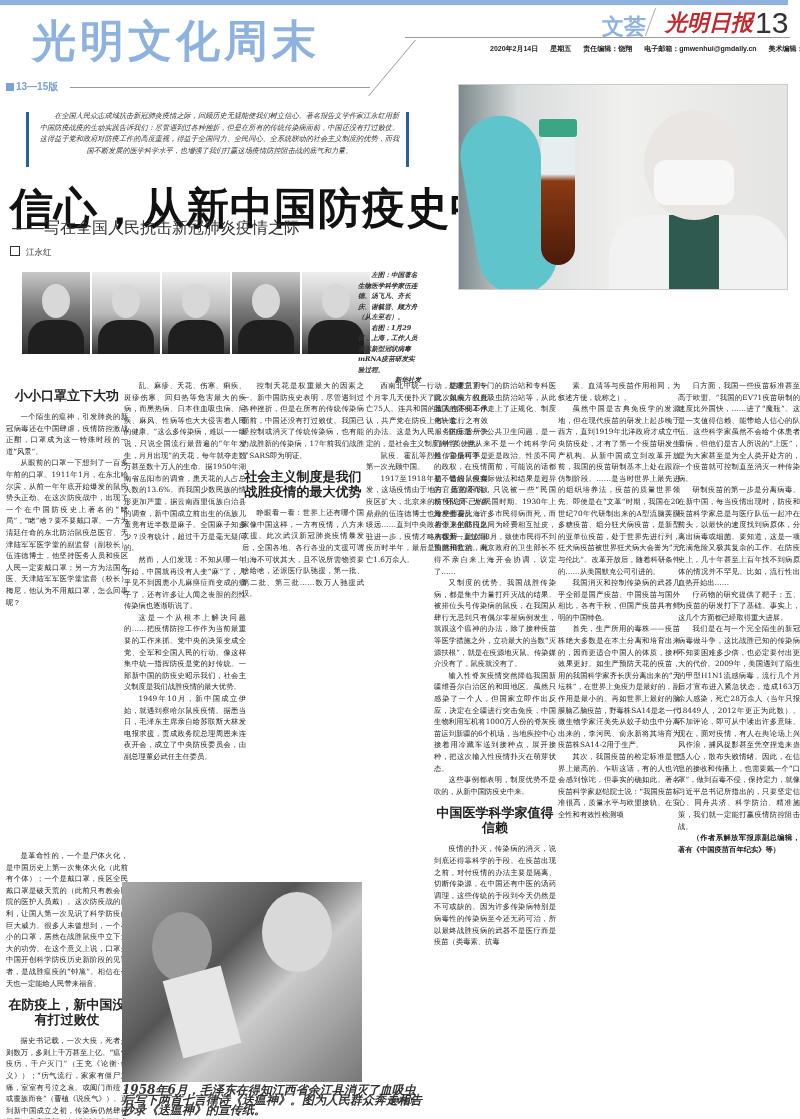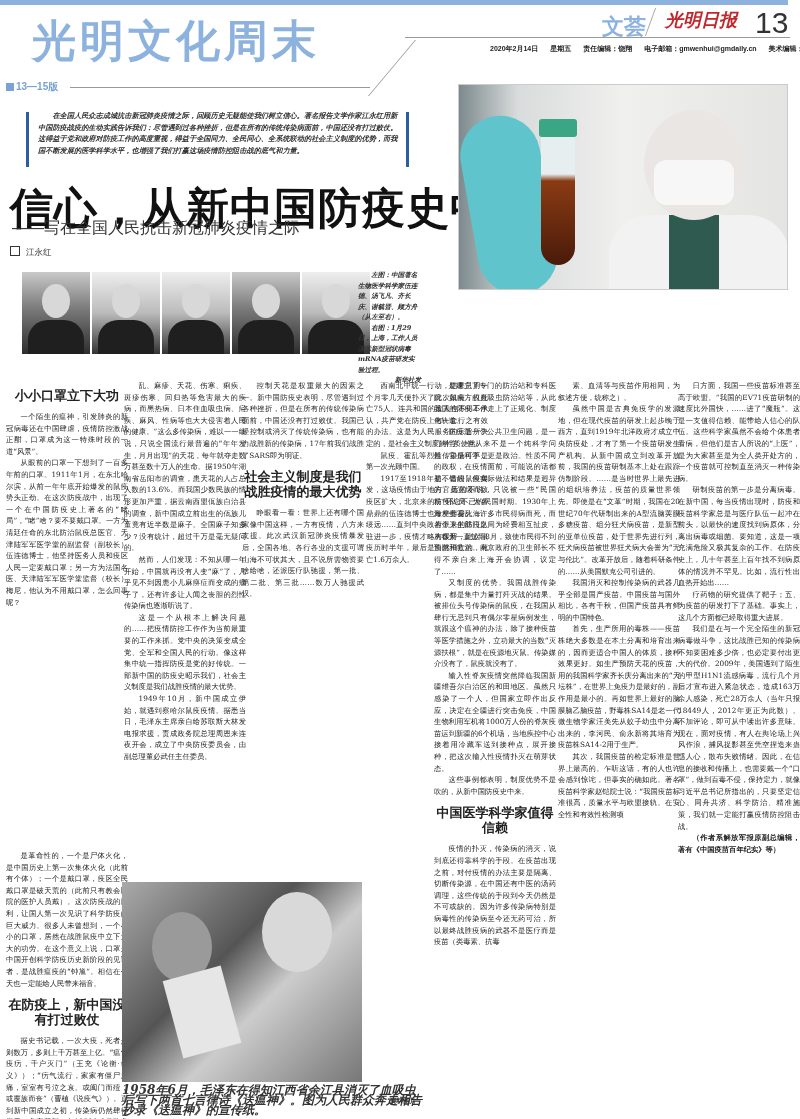--- a/index.html
+++ b/index.html
@@ -6,26 +6,26 @@
   body { width: 800px; height: 1119px; background: #fff; font-family: "DejaVu Serif", serif; color: #222; position: relative; overflow: hidden; }
   .topbar { position: absolute; left: 0; top: 0; width: 788px; height: 5px; background: #8db2de; }
   .masthead-title { position: absolute; left: 32px; top: 12px; font-family: "DejaVu Serif", serif; font-size: 44px; font-weight: bold; color: #8db2de; letter-spacing: 4px; }
   .version { position: absolute; left: 6px; top: 80px; font-family: "Liberation Sans", sans-serif; font-size: 10px; color: #7aa2d2; font-weight: bold; }
   .version::before { content: ""; display: inline-block; width: 8px; height: 8px; background: #7aa2d2; margin-right: 2px; vertical-align: -1px; }
   .rule-left { position: absolute; left: 70px; top: 87px; width: 300px; height: 1px; background: #999; }
   .rule-diag { position: absolute; left: 368px; top: 40px; width: 1px; height: 56px; background: #999; transform: skewX(-40deg); transform-origin: bottom; }
   .rule-right { position: absolute; left: 405px; top: 37px; width: 385px; height: 1px; background: #999; }
   .section { position: absolute; left: 602px; top: 12px; font-family: "Liberation Sans", sans-serif; font-size: 22px; font-weight: bold; color: #8db2de; }
   .slash { position: absolute; left: 650px; top: 8px; width: 1px; height: 28px; background: #aaa; transform: skewX(-20deg); }
-  .logo { position: absolute; left: 665px; top: 8px; font-family: "DejaVu Serif", serif; font-size: 18px; color: #c0282d; font-style: italic; font-weight: bold; }
+  .logo { position: absolute; left: 665px; top: 8px; font-family: "DejaVu Serif", serif; font-size: 22px; color: #c0282d; font-style: italic; font-weight: bold; }
   .pagenum { position: absolute; left: 755px; top: 6px; font-family: "Liberation Sans", sans-serif; font-size: 30px; color: #333; }
   .meta { position: absolute; left: 490px; top: 44px; font-family: "Liberation Sans", sans-serif; font-size: 7px; font-weight: bold; color: #222; white-space: nowrap; }
   .meta span { margin-right: 10px; }
 
-  .intro { position: absolute; left: 28px; top: 110px; width: 383px; padding: 0 10px; font-size: 7.2px; line-height: 11.5px; font-style: italic; font-weight: bold; color: #333; text-indent: 2em; }
+  .intro { position: absolute; left: 28px; top: 110px; width: 383px; padding: 0 10px; font-size: 7.2px; line-height: 11.5px; font-style: italic; font-weight: normal; color: #333; text-indent: 2em; text-align: center; }
   .intro-bar-l { position: absolute; left: 26px; top: 112px; width: 3px; height: 55px; background: #2a5f9e; }
   .intro-bar-r { position: absolute; left: 406px; top: 112px; width: 3px; height: 55px; background: #2a5f9e; }
 
   .headline { position: absolute; left: 10px; top: 180px; font-size: 43px; font-weight: bold; color: #111; letter-spacing: 1px; }
   .subhead { position: absolute; left: 12px; top: 218px; font-family: "Liberation Sans", sans-serif; font-size: 16px; color: #333; }
   .byline { position: absolute; left: 10px; top: 246px; font-size: 8.5px; color: #333; }
   .byline::before { content: ""; display: inline-block; width: 8px; height: 8px; border: 1px solid #333; margin-right: 6px; vertical-align: -1px; }
 
   .portraits { position: absolute; left: 22px; top: 272px; display: flex; gap: 2px; }
   .portrait { width: 68px; height: 82px; background: linear-gradient(180deg,#c9c9c9 0%,#7a7a7a 45%,#2d2d2d 100%); position: relative; overflow: hidden; }

